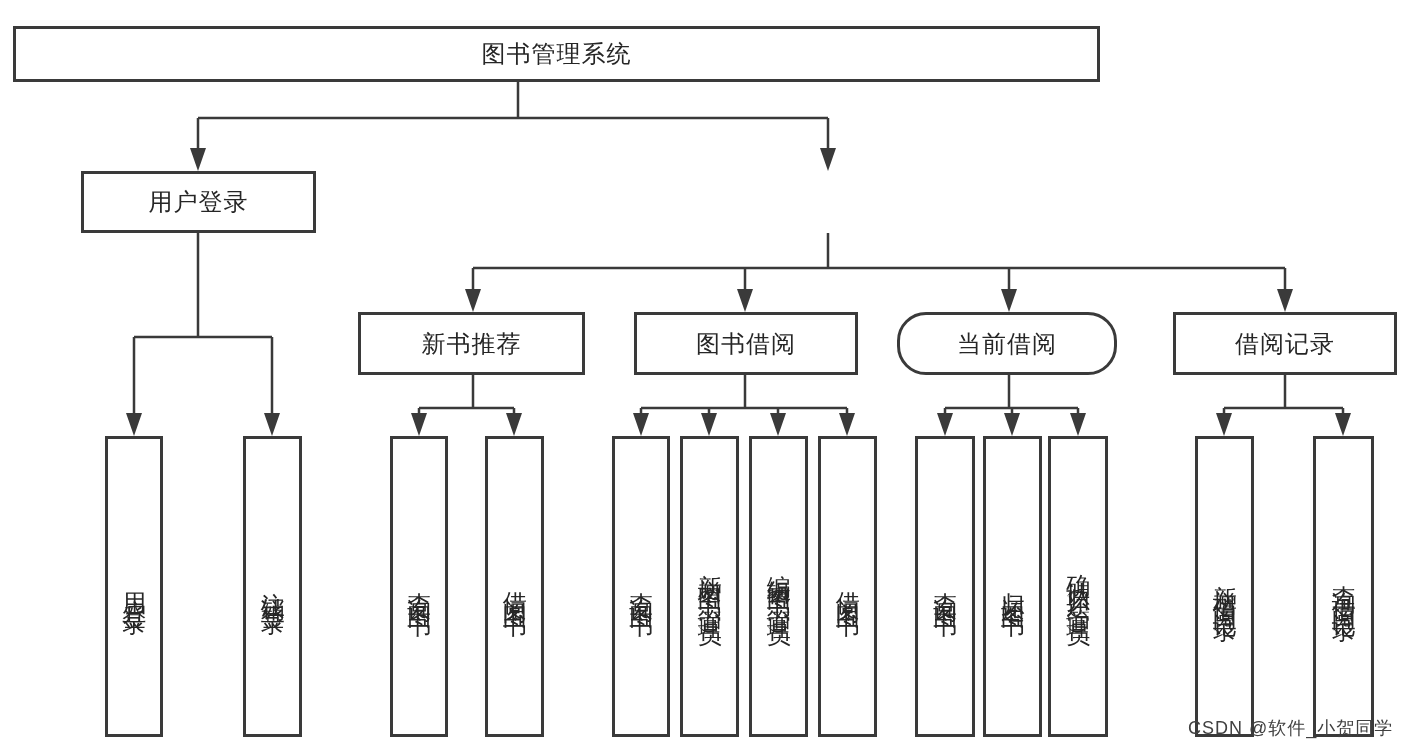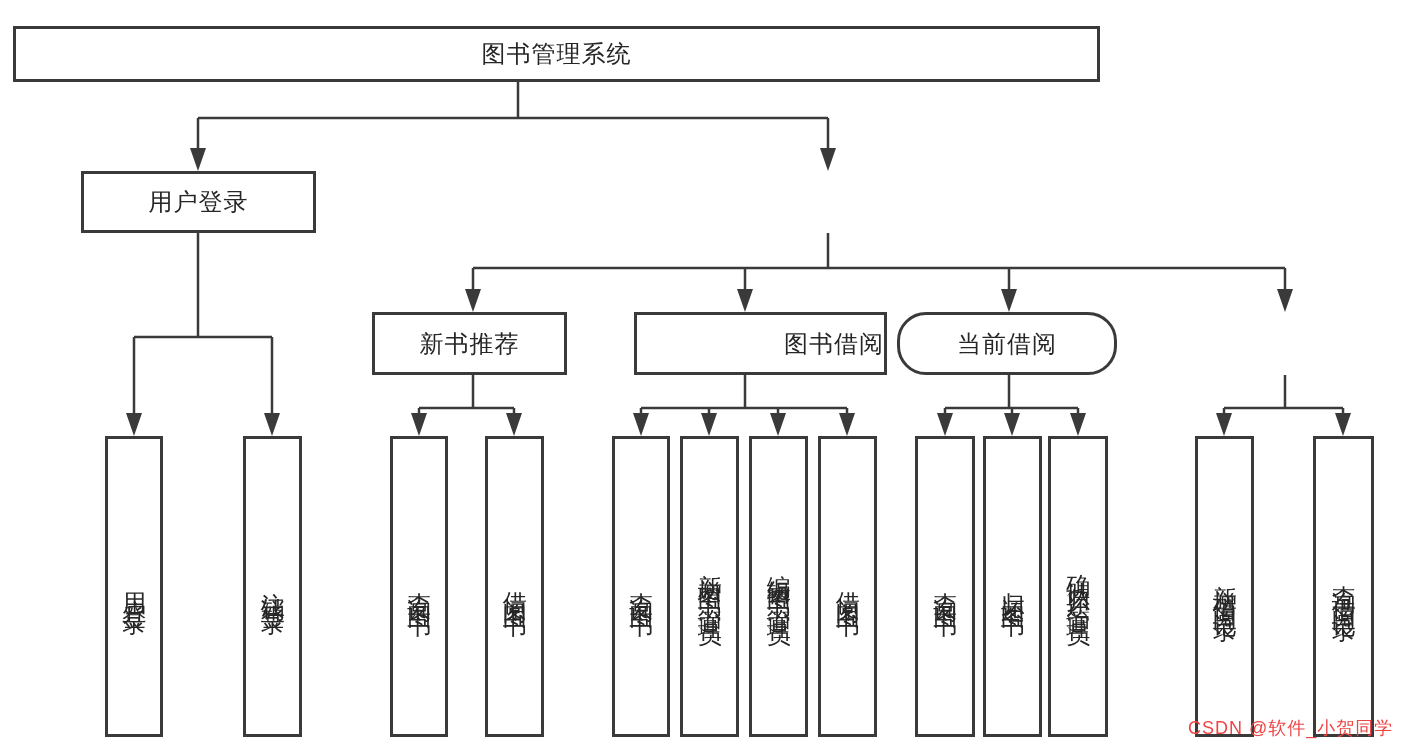--- a/index.html
+++ b/index.html
@@ -14,41 +14,41 @@
   }
   .hlbl{font-size:24px;color:#262626;letter-spacing:1px;white-space:nowrap;}
   .vlbl{
     writing-mode:vertical-rl;text-orientation:mixed;
     font-size:24px;letter-spacing:7px;color:#262626;line-height:1.1;
   }
   
   .p-root   {left:13px;  top:13px;  width:1087px;height:56px;margin-top:13px;}
   .p-login  {left:81px;  top:171px; width:235px; height:62px;}
   .p-mgmt   {left:711px; top:171px; width:232px; height:62px;}
-  .p-rec    {left:372px; top:312px; width:195px; height:63px;}
-  .p-borrow {left:634px; top:312px; width:253px; height:63px;justify-content:flex-end;}
+  .p-rec    {left:358px; top:312px; width:227px; height:63px;}
+  .p-borrow {left:634px; top:312px; width:224px; height:63px;}
   .p-current{left:897px; top:312px; width:220px; height:63px;border-radius:29px;}
   .p-record {left:1173px;top:312px; width:224px; height:63px;}
   .leaf{top:436px;height:301px;}
   .p-l1 {left:105px; width:58px;}
   .p-l2 {left:243px; width:59px;}
   .p-l3 {left:390px; width:58px;}
   .p-l4 {left:485px; width:59px;}
   .p-l5 {left:612px; width:58px;}
   .p-l6 {left:680px; width:59px;}
   .p-l7 {left:749px; width:59px;}
   .p-l8 {left:818px; width:59px;}
   .p-l9 {left:915px; width:60px;}
   .p-l10{left:983px; width:59px;}
   .p-l11{left:1048px;width:60px;}
   .p-l12{left:1195px;width:59px;}
   .p-l13{left:1313px;width:61px;}
   #wm{
     position:absolute;z-index:3;left:1188px;top:716px;
-    font-size:18px;color:#ef4444;letter-spacing:1px;white-space:nowrap;
+    font-size:18px;color:#404040;letter-spacing:1px;white-space:nowrap;
   }
 </style>
 </head>
 <body>
 
 <div id="canvas">
 
   <svg id="wires" width="1405" height="747" viewBox="0 0 1405 747">
     <path fill="none" stroke="#3a3a3a" stroke-width="2.5" d="
       M518 69 V118 M198 118 H828 M198 118 V150 M828 118 V150
@@ -91,20 +91,23 @@
 
   <div class="box p-rec">
     <span class="hlbl">新书推荐</span>
   </div>
   <div class="box p-borrow">
     <span class="hlbl">图书借阅</span>
   </div>
   <div class="box p-current">
     <span class="hlbl">当前借阅</span>
   </div>
+  <div class="box p-record">
+    <span class="hlbl">借阅记录</span>
+  </div>
 
   <div class="box leaf p-l1">
     <span class="vlbl">用户登录</span>
   </div>
   <div class="box leaf p-l2">
     <span class="vlbl">注销登录</span>
   </div>
   <div class="box leaf p-l3">
     <span class="vlbl">查询图书</span>
   </div>

